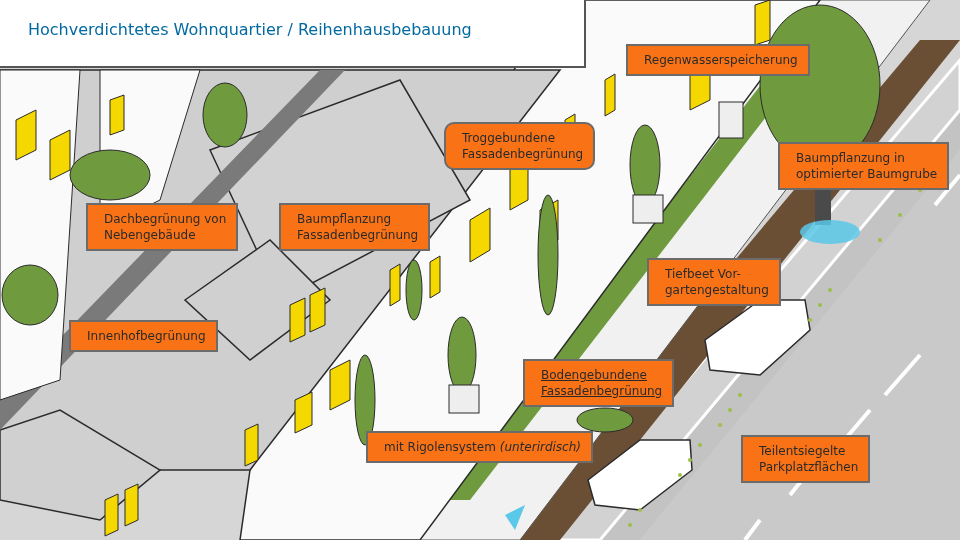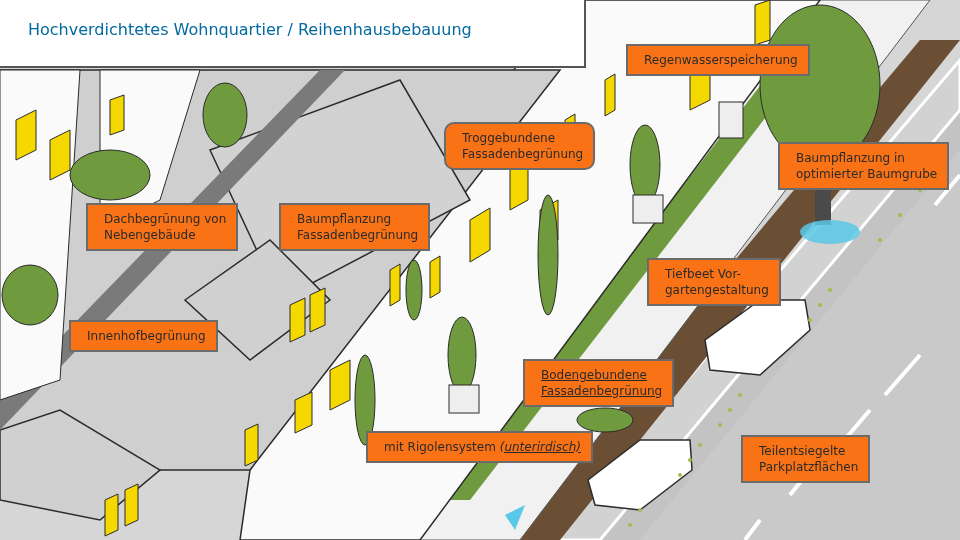--- a/index.html
+++ b/index.html
@@ -10,21 +10,21 @@
     position:absolute; background:#f97316; border:2px solid #6b6b6b;
     color:#2a2a2a; font-size:12px; line-height:16px; padding:6px 10px 6px 16px;
     box-sizing:border-box; white-space:nowrap;
   }
   .title-box {
     position:absolute; left:0; top:0; width:586px; height:68px; background:#fff;
     border-right:2px solid #555; border-bottom:2px solid #555; box-sizing:border-box;
   }
   .title-box span { position:absolute; left:28px; top:20px; font-size:16px; color:#0369a1; }
   .line2 { display:block; }
-  .ital { font-style:italic;text-decoration:underline; }
+  .ital { font-style:italic; }
 </style>
 </head>
 <body>
 
 <div id="stage">
 
   <svg class="scene" width="960" height="540" viewBox="0 0 960 540">
 
     <rect x="0" y="0" width="960" height="540" fill="#d6d6d6"></rect>
 

